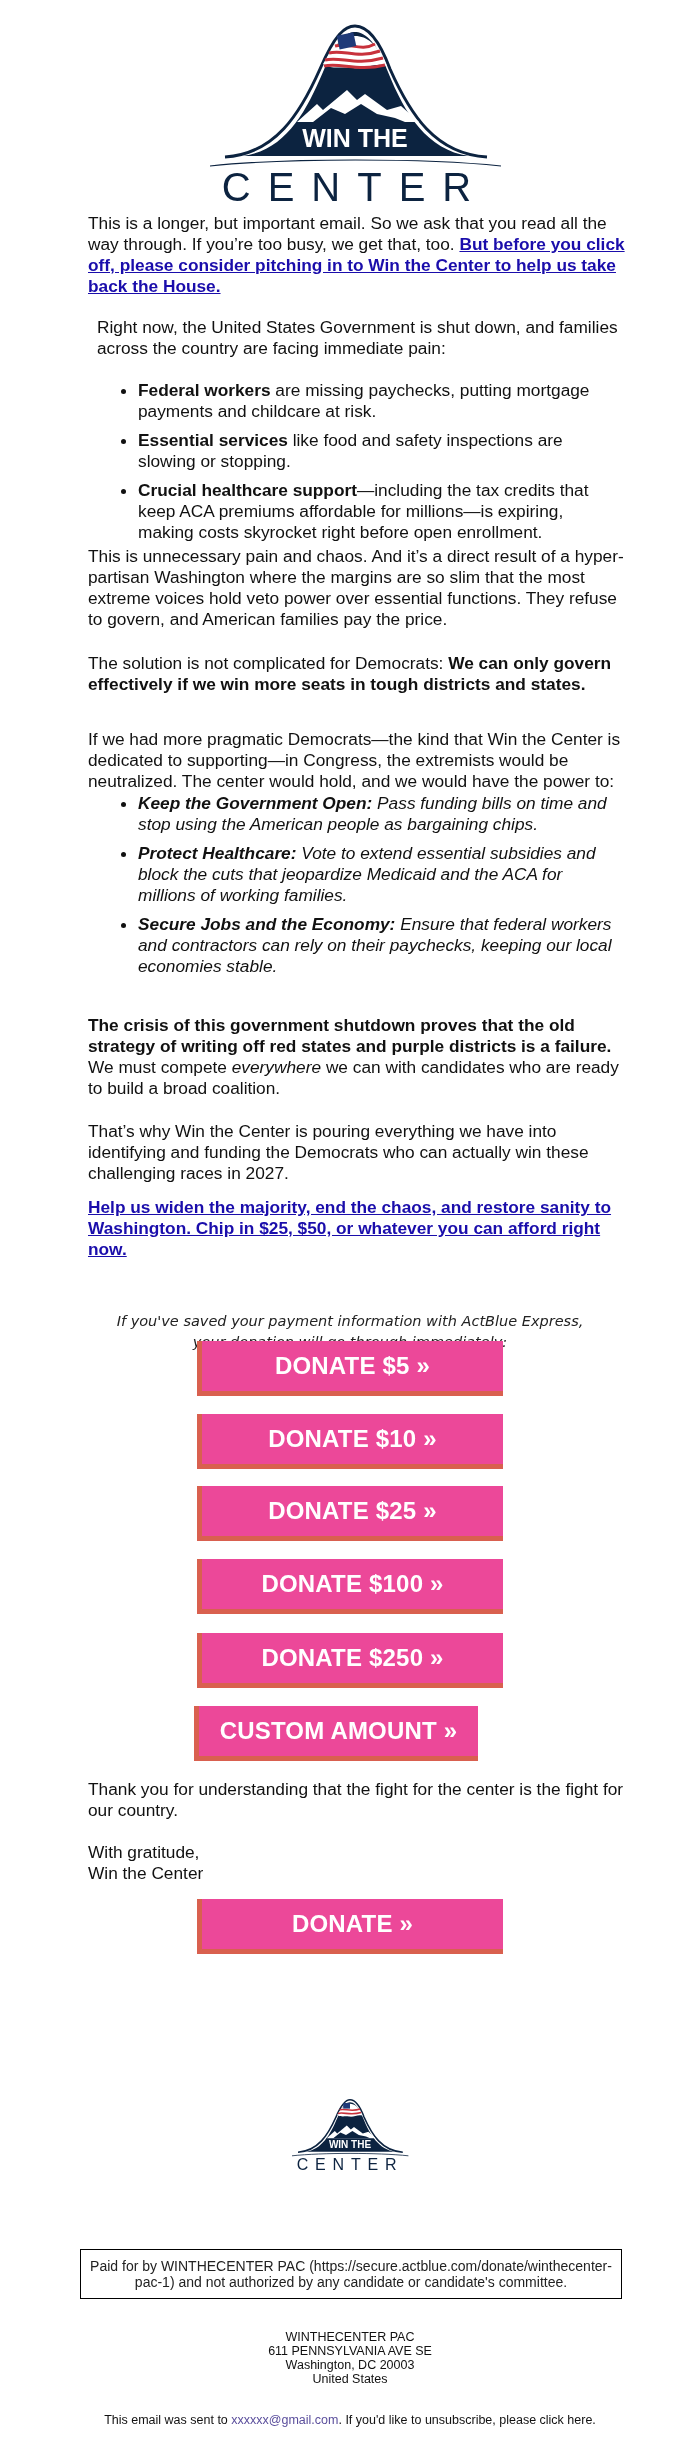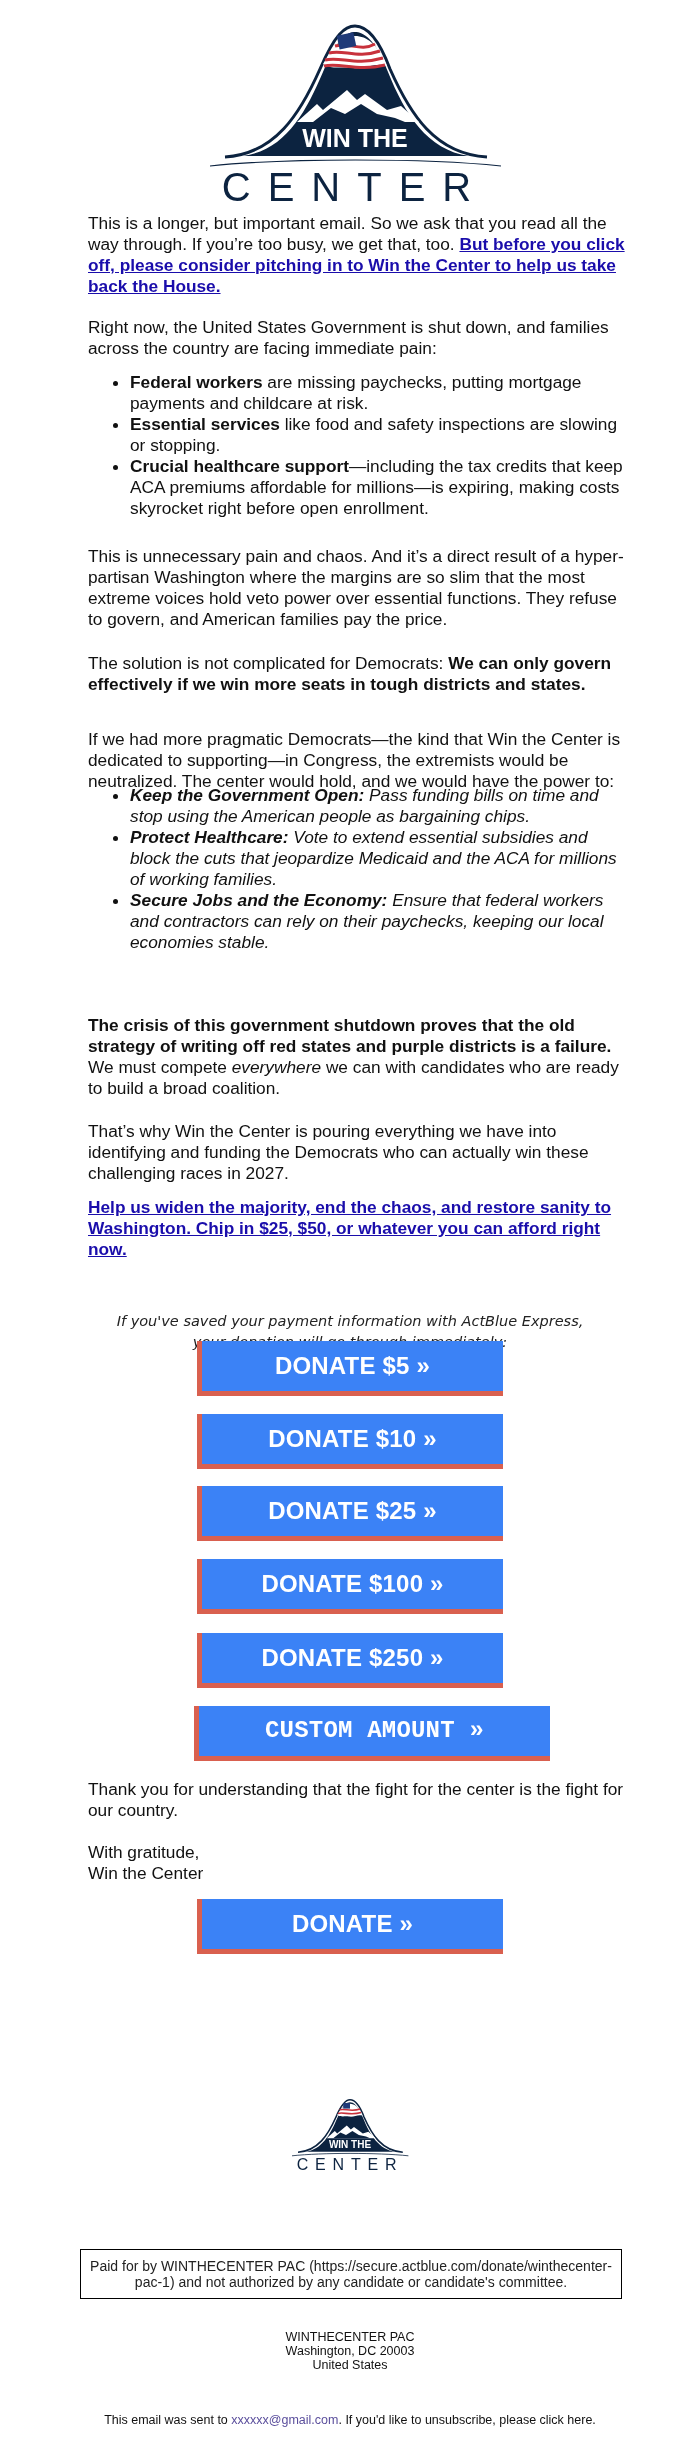--- a/index.html
+++ b/index.html
@@ -7,28 +7,28 @@
   body { width: 700px; height: 2451px; position: relative; overflow: hidden;
          font-family: "Liberation Sans", sans-serif; color: #111111; }
   .wrap { position: absolute; left: 88px; width: 540px; top: 0; }
 
   .logo-top { position: absolute; left: 205px; top: 14px; width: 300px; height: 190px; }
 
   .p { font-size: 17.3px; line-height: 21px; margin: 0; }
   .link { color: #1a0dab; font-weight: bold; text-decoration: underline; cursor: pointer; }
   .bold { font-weight: bold; }
   ul.bullets { margin: 0; padding: 0 0 0 42px; font-size: 17.3px; line-height: 21px; }
-  ul.bullets li { margin: 0; padding-left: 0; }
+  ul.bullets li { margin: 8px; padding-left: 0; }
 
   .note { position: absolute; left: 100px; width: 500px; top: 1311px;
           text-align: center; font-family: "DejaVu Sans", sans-serif; font-style: italic;
           font-size: 14.5px; line-height: 21px; color: #222; }
 
   .btn { position: absolute; height: 55px; width: 306px;
-         background: #3b82f6; border-left: 5px solid #d9604f; border-bottom: 5px solid #d9604f;
+         background: #ec4899; border-left: 5px solid #d9604f; border-bottom: 5px solid #d9604f;
          color: #ffffff; font-weight: bold; font-size: 24px; text-align: center;
          line-height: 50px; letter-spacing: 0.2px; cursor: pointer;
          font-family: "Liberation Sans", sans-serif; }
 
   .footer-box { position: absolute; left: 80px; top: 2249px; width: 542px; height: 50px;
                 border: 1px solid #000; text-align: center; font-size: 14px; line-height: 16px;
                 padding-top: 8px; color: #222; }
   .address { position: absolute; left: 0; width: 700px; top: 2330px; text-align: center;
              font-size: 12.5px; line-height: 14px; color: #111; }
   .sent { position: absolute; left: 0; width: 700px; top: 2413px; text-align: center;
@@ -60,21 +60,21 @@
     <path d="M5 152 C 80 144, 220 144, 296 152" stroke="#0c2340" stroke-width="1.2" fill="none"></path>
     <text x="150" y="187" text-anchor="middle" fill="#0c2340" font-family="Liberation Sans, sans-serif" font-size="40" letter-spacing="17">CENTER</text>
   </svg>
 </div>
 
 <div class="wrap">
   <p class="p" style="position:absolute; top:213px; width:540px;">
     <span>This is a longer, but important email. So we ask that you read all the way through. If you’re too busy, we get that, too. </span><a class="link">But before you click off, please consider pitching in to Win the Center to help us take back the House.</a>
   </p>
 
-  <p class="p" style="position:absolute; top:317px; width:540px;">Right now, the United States Government is shut down, and families across the country are facing immediate pain:</p>
+  <p class="p" style="position:absolute; top:317px; width:540px;margin-left:9px;">Right now, the United States Government is shut down, and families across the country are facing immediate pain:</p>
 
   <ul class="bullets" style="position:absolute; top:372px; width:540px;">
     <li><span class="bold">Federal workers</span><span> are missing paychecks, putting mortgage payments and childcare at risk.</span></li>
     <li><span class="bold">Essential services</span><span> like food and safety inspections are slowing or stopping.</span></li>
     <li><span class="bold">Crucial healthcare support</span><span>—including the tax credits that keep ACA premiums affordable for millions—is expiring, making costs skyrocket right before open enrollment.</span></li>
   </ul>
 
   <p class="p" style="position:absolute; top:546px; width:540px;">This is unnecessary pain and chaos. And it’s a direct result of a hyper-partisan Washington where the margins are so slim that the most extreme voices hold veto power over essential functions. They refuse to govern, and American families pay the price.</p>
 
   <p class="p" style="position:absolute; top:653px; width:540px;">
@@ -100,21 +100,21 @@
   </p>
 </div>
 
 <div class="note">If you've saved your payment information with ActBlue Express, your donation will go through immediately:</div>
 
 <div class="btn" style="left:197px; top:1341px;">DONATE $5 »</div>
 <div class="btn" style="left:197px; top:1414px;text-align:center;">DONATE $10 »</div>
 <div class="btn" style="left:197px; top:1486px;">DONATE $25 »</div>
 <div class="btn" style="left:197px; top:1559px;">DONATE $100 »</div>
 <div class="btn" style="left:197px; top:1633px;">DONATE $250 »</div>
-<div class="btn" style="left:194px; top:1706px; width:356px;font-family:Liberation Mono, monospace;">CUSTOM AMOUNT »</div>
+<div class="btn" style="left:194px; top:1706px; width:284px;">CUSTOM AMOUNT »</div>
 
 <div class="wrap">
   <p class="p" style="position:absolute; top:1779px; width:540px;">Thank you for understanding that the fight for the center is the fight for our country.</p>
   <p class="p" style="position:absolute; top:1842px; width:540px;">With gratitude,</p>
   <p class="p" style="position:absolute; top:1863px; width:540px;">Win the Center</p>
 </div>
 
 <div class="btn" style="left:197px; top:1899px;">DONATE »</div>
 
 <div style="position:absolute; left:290px; top:2095px; width:120px; height:76px;">
@@ -132,19 +132,20 @@
     <text x="150" y="133" text-anchor="middle" fill="#ffffff" font-family="Liberation Sans, sans-serif" font-weight="bold" font-size="25">WIN THE</text>
     <path d="M5 152 C 80 144, 220 144, 296 152" stroke="#0c2340" stroke-width="2" fill="none"></path>
     <text x="150" y="187" text-anchor="middle" fill="#0c2340" font-family="Liberation Sans, sans-serif" font-size="40" letter-spacing="17">CENTER</text>
   </svg>
 </div>
 
 <div class="footer-box">Paid for by WINTHECENTER PAC (https://secure.actblue.com/donate/winthecenter-pac-1) and not authorized by any candidate or candidate's committee.</div>
 
 <div class="address">
   <div>WINTHECENTER PAC</div>
+  <div>611 PENNSYLVANIA AVE SE</div>
   <div>Washington, DC 20003</div>
   <div>United States</div>
 </div>
 
 <div class="sent">
   <span>This email was sent to </span><a class="email-link">xxxxxx@gmail.com</a><span>. If you'd like to unsubscribe, please click here.</span>
 </div>
 
 </body></html>

